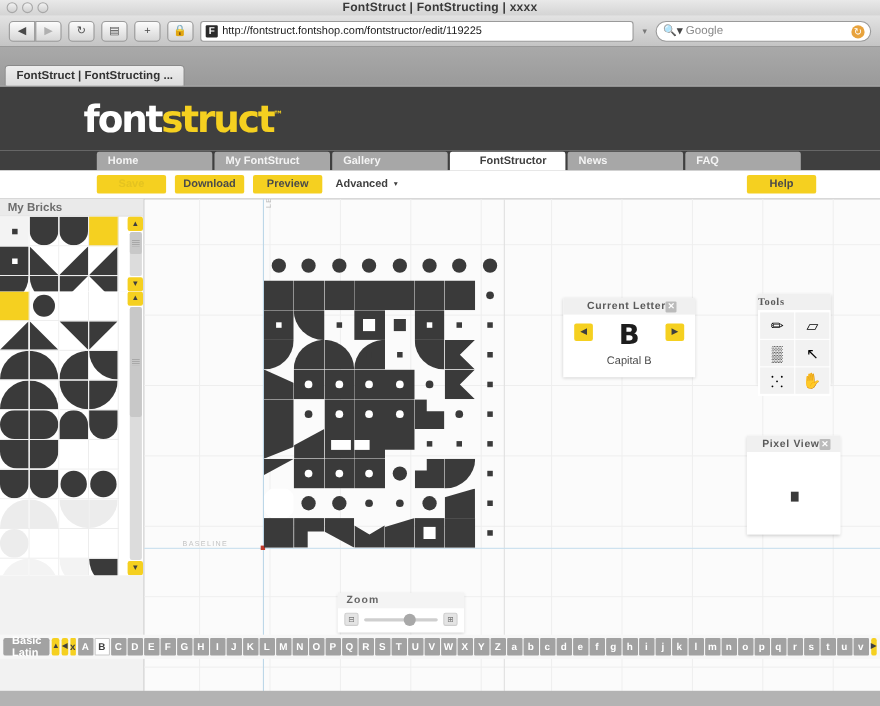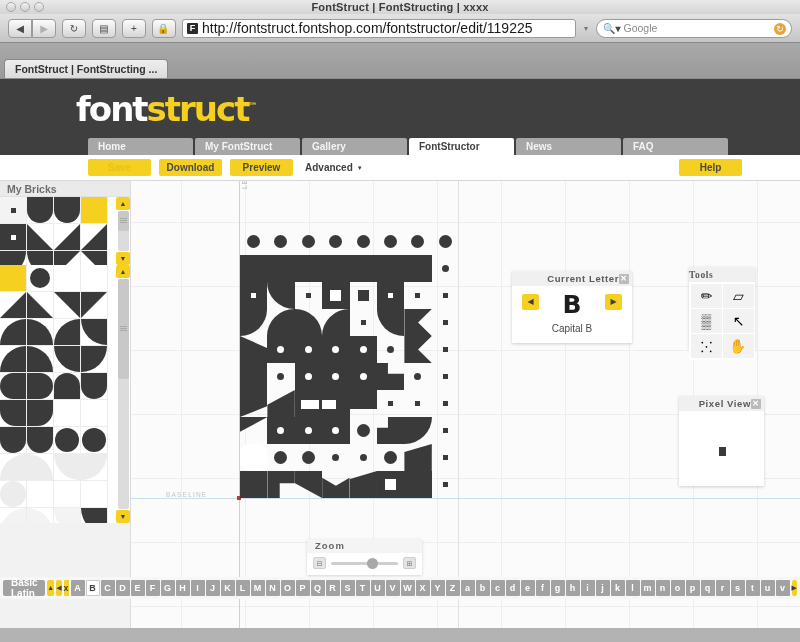--- a/index.html
+++ b/index.html
@@ -53,21 +53,21 @@
     flex:1; height:19px; background:#fff;
     border:1px solid #9a9a9a; border-radius:3px;
     display:flex; align-items:center; gap:4px; padding:0 4px;
     position:relative;
   }
   #url-favicon {
     width:11px;height:11px;background:#2b2b2b;color:#fff;
     font-size:9px;font-weight:bold;line-height:11px;text-align:center;
     border-radius:1px;
   }
-  #url-text { font-size:14px; color:#1a1a1a; white-space:nowrap;text-align:center; }
+  #url-text { font-size:10px; color:#1a1a1a; white-space:nowrap;text-align:center; }
   #url-dropmark { color:#777; font-size:8px; padding:0 2px; }
   #searchbar {
     width:196px; height:19px; background:#fff;
     border:1px solid #9a9a9a; border-radius:10px;
     display:flex; align-items:center; gap:3px; padding:0 6px;
     position:relative;
   }
   #search-placeholder { color:#8a8a8a; font-size:10.5px; }
   #search-reload {
     position:absolute; right:5px; top:3px;
@@ -109,21 +109,21 @@
     display:flex; align-items:flex-end; padding-left:88px;
     gap:2px; position:relative;
   }
   .navtab {
     height:17px; width:105px; padding-left:10px;
     background:#a7a7a7; color:#f4f4f4;
     font-size:10px; font-weight:bold;
     display:flex; align-items:center;
     border-radius:2px 2px 0 0;
   }
-  .navtab.active { background:#ffffff; color:#3f3f3f; }
+  .navtab.active { background:#ffffff; color:#3f3f3f;justify-content:center; }
 
   #actionbar {
     height:26px; background:#fff; position:relative;
     display:flex; align-items:center; padding-left:88px; gap:8px;
     border-bottom:1px solid #d8d8d8;
   }
   .ybtn {
     height:17px; width:63px;
     background:#f5d020; color:#4a4a4a;
     font-size:10px; font-weight:bold;
@@ -247,21 +247,21 @@
   .wsq-lg { left:8px;top:8px;width:11px;height:11px;background:#fff;position:absolute;}
   .dsq-lg { left:8px;top:8px;width:11px;height:11px;background:#3a3a3a;position:absolute;}
 
   
   .panel {
     position:absolute; background:#fff;
     box-shadow:0 1px 3px rgba(0,0,0,.18);
   }
   .panel-head {
     height:15px; background:#f0f0f0;
-    display:flex; align-items:center; justify-content:flex-end;
+    display:flex; align-items:center; justify-content:center;
     padding:0 3px 0 8px;
     font-size:9.5px; font-weight:bold; color:#5a5a5a;
     letter-spacing:.6px;
   }
   .panel-close {
     width:10px;height:10px;background:#bbb;color:#fff;
     font-size:8px;line-height:10px;text-align:center;border-radius:1px;
   }
   #panel-current-letter { left:381px; top:90px; width:120px; height:72px; }
   #cl-body { padding:5px 0 0; text-align:center; position:relative; }

